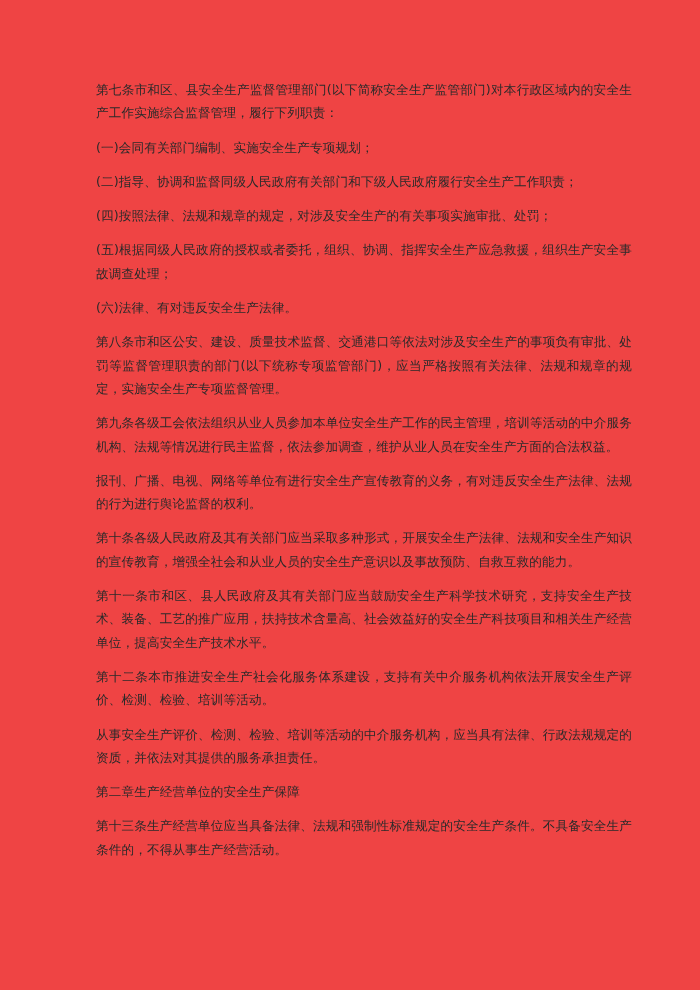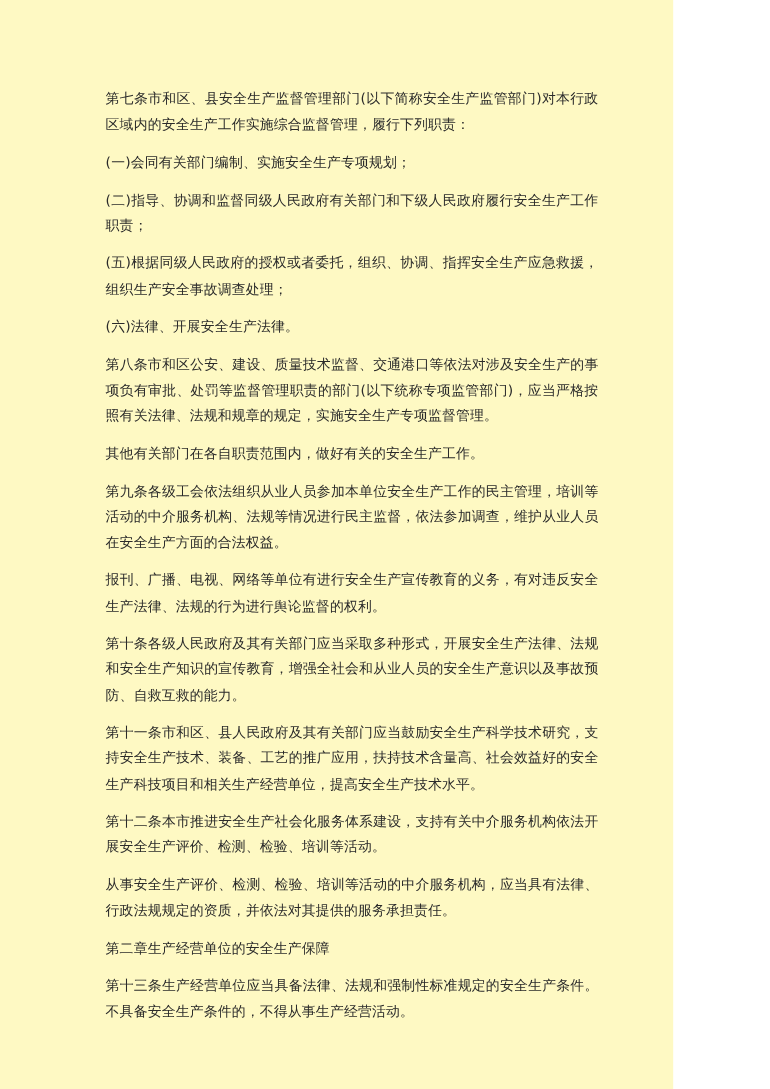--- a/index.html
+++ b/index.html
@@ -6,25 +6,25 @@
     margin: 0;
     padding: 0;
     background: #ffffff;
   }
   body {
     width: 700px;
     height: 990px;
     font-family: "DejaVu Sans", "Liberation Sans", sans-serif;
   }
   #page {
-    width: 612px;
+    width: 700px;
     height: 990px;
     box-sizing: border-box;
     padding: 78px 68px 60px 96px;
-    background: #fef9c3;
+    background: #ef4444;
     position: relative;
   }
   .doc-body {
     color: #2a2a2a;
     font-size: 12.6px;
     line-height: 1.85;
     text-align: justify;
     text-justify: inter-ideograph;
   }
   .para {
@@ -36,24 +36,24 @@
   }
 </style>
 </head>
 <body>
 
 <div id="page">
   <div class="doc-body">
     <p class="para">第七条市和区、县安全生产监督管理部门(以下简称安全生产监管部门)对本行政区域内的安全生产工作实施综合监督管理，履行下列职责：</p>
     <p class="para">(一)会同有关部门编制、实施安全生产专项规划；</p>
     <p class="para">(二)指导、协调和监督同级人民政府有关部门和下级人民政府履行安全生产工作职责；</p>
+    <p class="para">(四)按照法律、法规和规章的规定，对涉及安全生产的有关事项实施审批、处罚；</p>
     <p class="para">(五)根据同级人民政府的授权或者委托，组织、协调、指挥安全生产应急救援，组织生产安全事故调查处理；</p>
-    <p class="para">(六)法律、开展安全生产法律。</p>
+    <p class="para">(六)法律、有对违反安全生产法律。</p>
     <p class="para">第八条市和区公安、建设、质量技术监督、交通港口等依法对涉及安全生产的事项负有审批、处罚等监督管理职责的部门(以下统称专项监管部门)，应当严格按照有关法律、法规和规章的规定，实施安全生产专项监督管理。</p>
-    <p class="para">其他有关部门在各自职责范围内，做好有关的安全生产工作。</p>
     <p class="para">第九条各级工会依法组织从业人员参加本单位安全生产工作的民主管理，培训等活动的中介服务机构、法规等情况进行民主监督，依法参加调查，维护从业人员在安全生产方面的合法权益。</p>
     <p class="para">报刊、广播、电视、网络等单位有进行安全生产宣传教育的义务，有对违反安全生产法律、法规的行为进行舆论监督的权利。</p>
     <p class="para">第十条各级人民政府及其有关部门应当采取多种形式，开展安全生产法律、法规和安全生产知识的宣传教育，增强全社会和从业人员的安全生产意识以及事故预防、自救互救的能力。</p>
     <p class="para">第十一条市和区、县人民政府及其有关部门应当鼓励安全生产科学技术研究，支持安全生产技术、装备、工艺的推广应用，扶持技术含量高、社会效益好的安全生产科技项目和相关生产经营单位，提高安全生产技术水平。</p>
     <p class="para">第十二条本市推进安全生产社会化服务体系建设，支持有关中介服务机构依法开展安全生产评价、检测、检验、培训等活动。</p>
     <p class="para">从事安全生产评价、检测、检验、培训等活动的中介服务机构，应当具有法律、行政法规规定的资质，并依法对其提供的服务承担责任。</p>
     <p class="para">第二章生产经营单位的安全生产保障</p>
     <p class="para">第十三条生产经营单位应当具备法律、法规和强制性标准规定的安全生产条件。不具备安全生产条件的，不得从事生产经营活动。</p>
   </div>
 </div>

